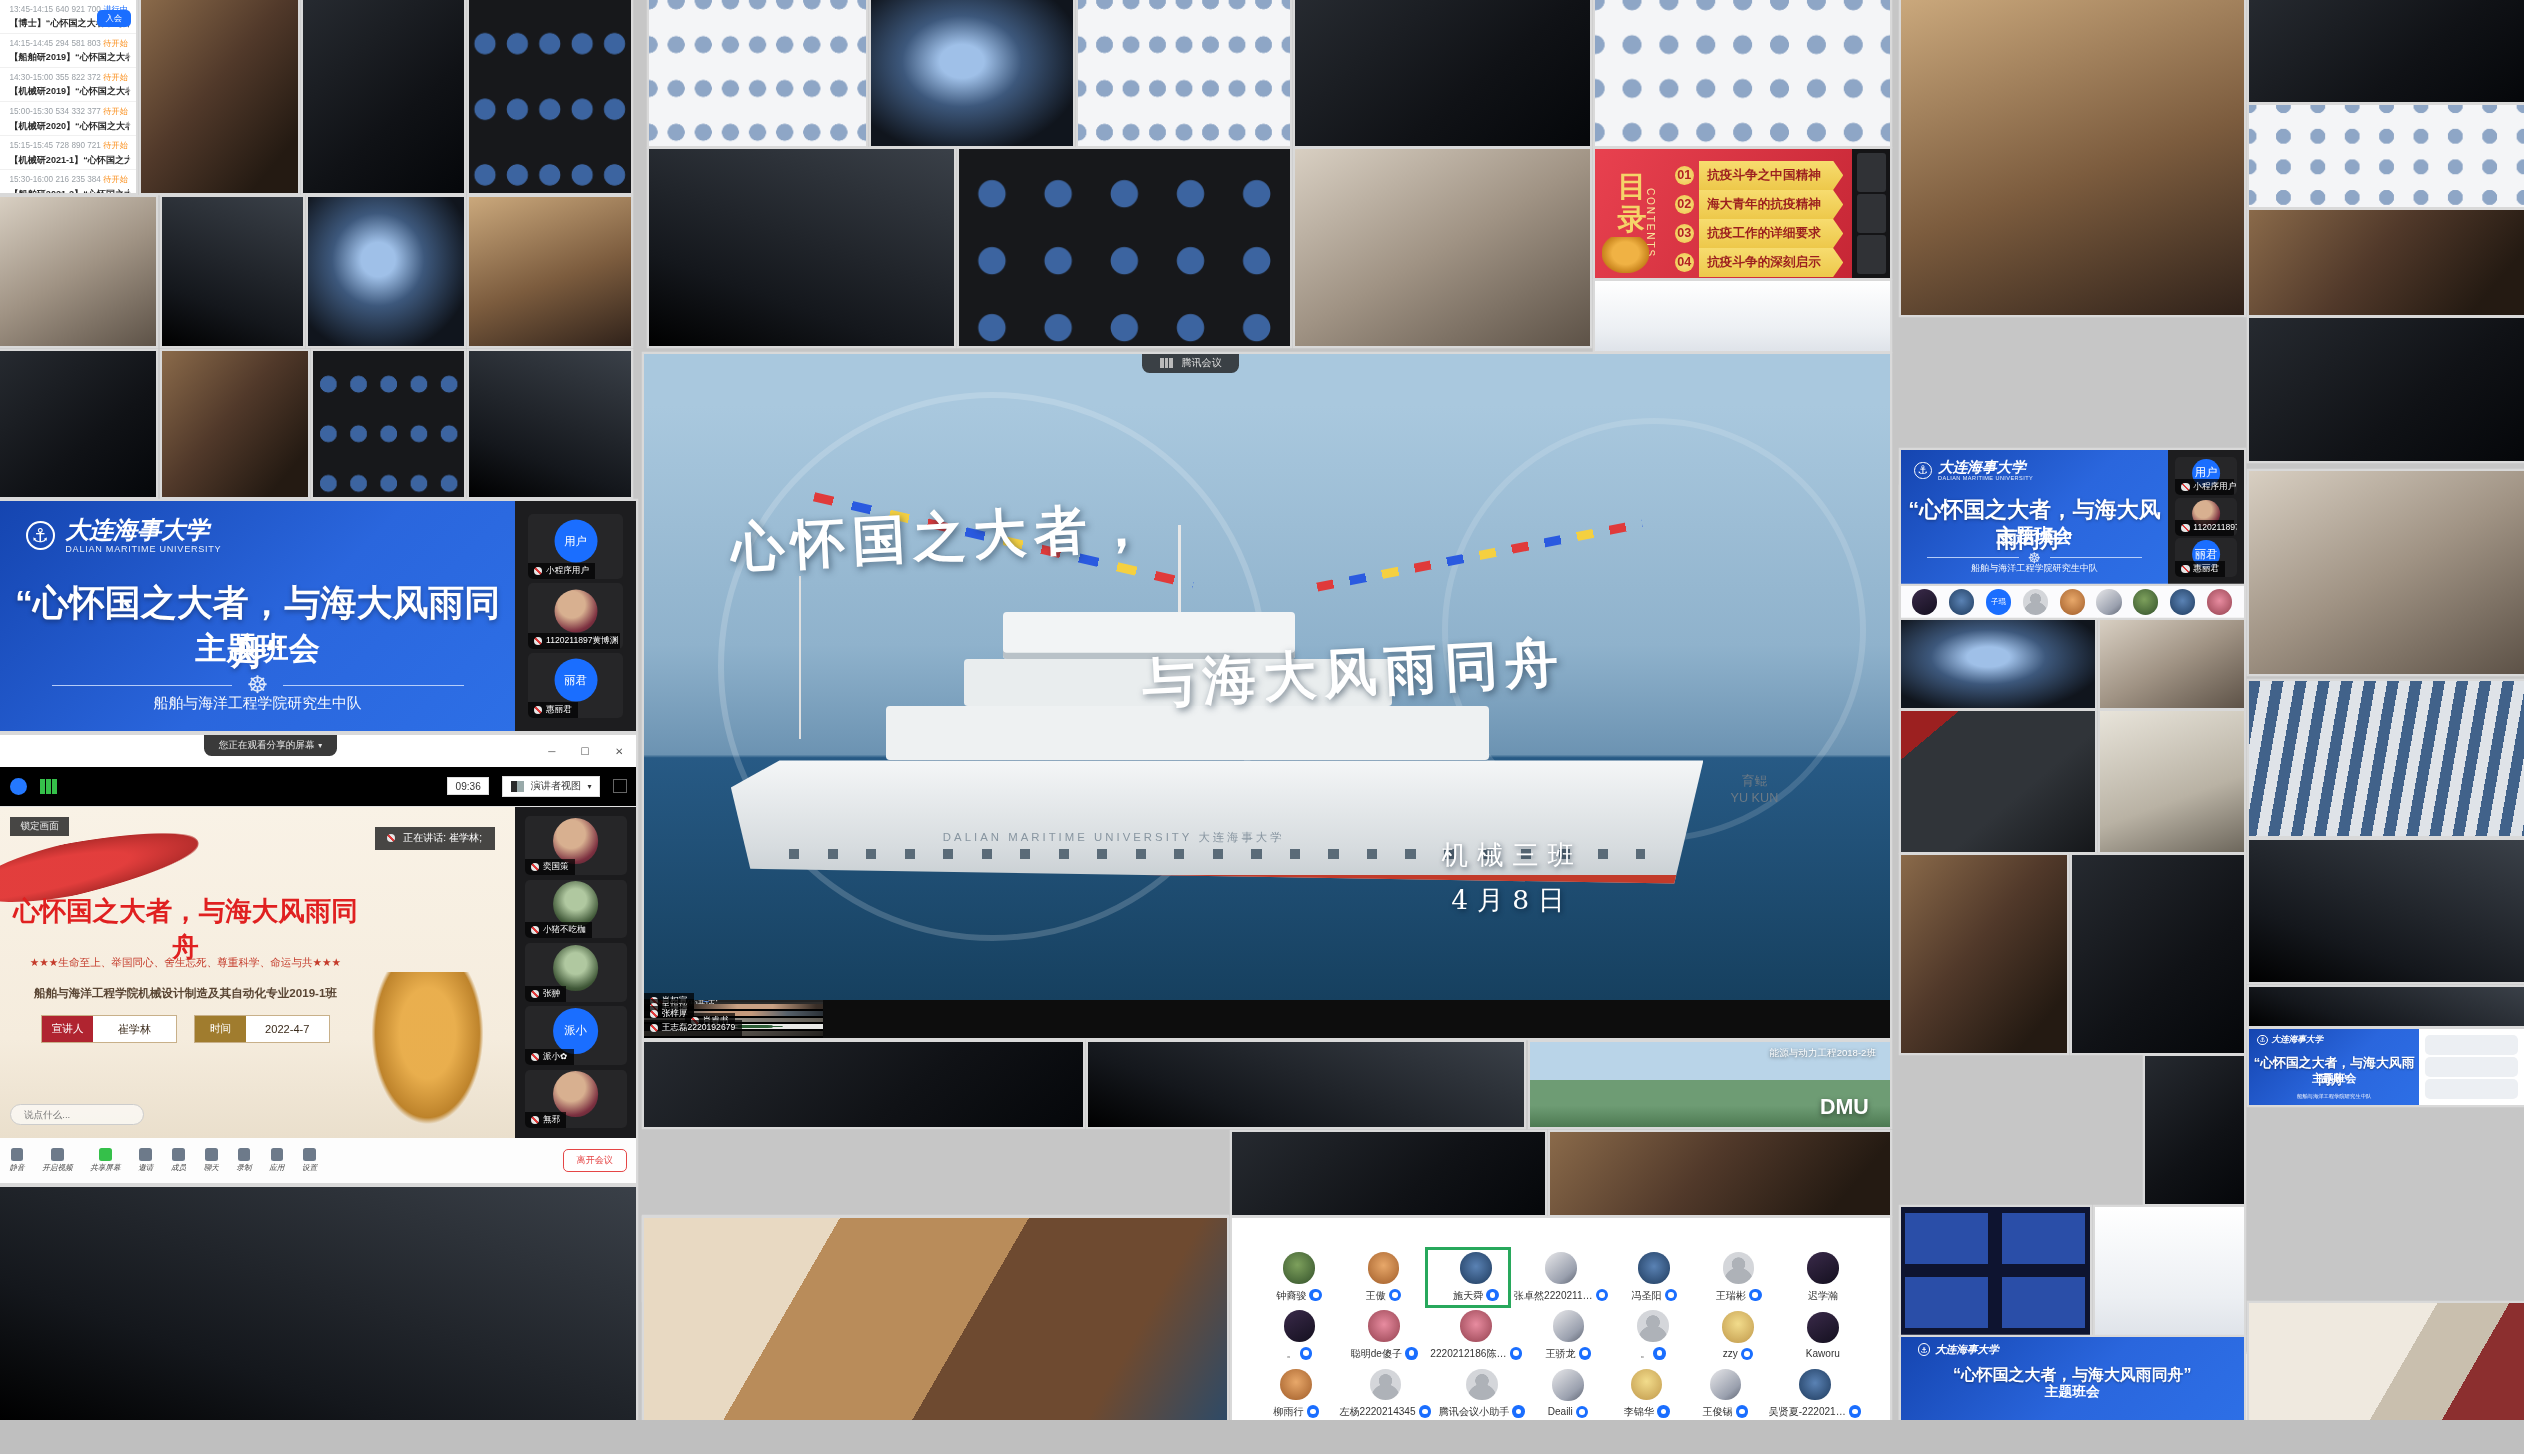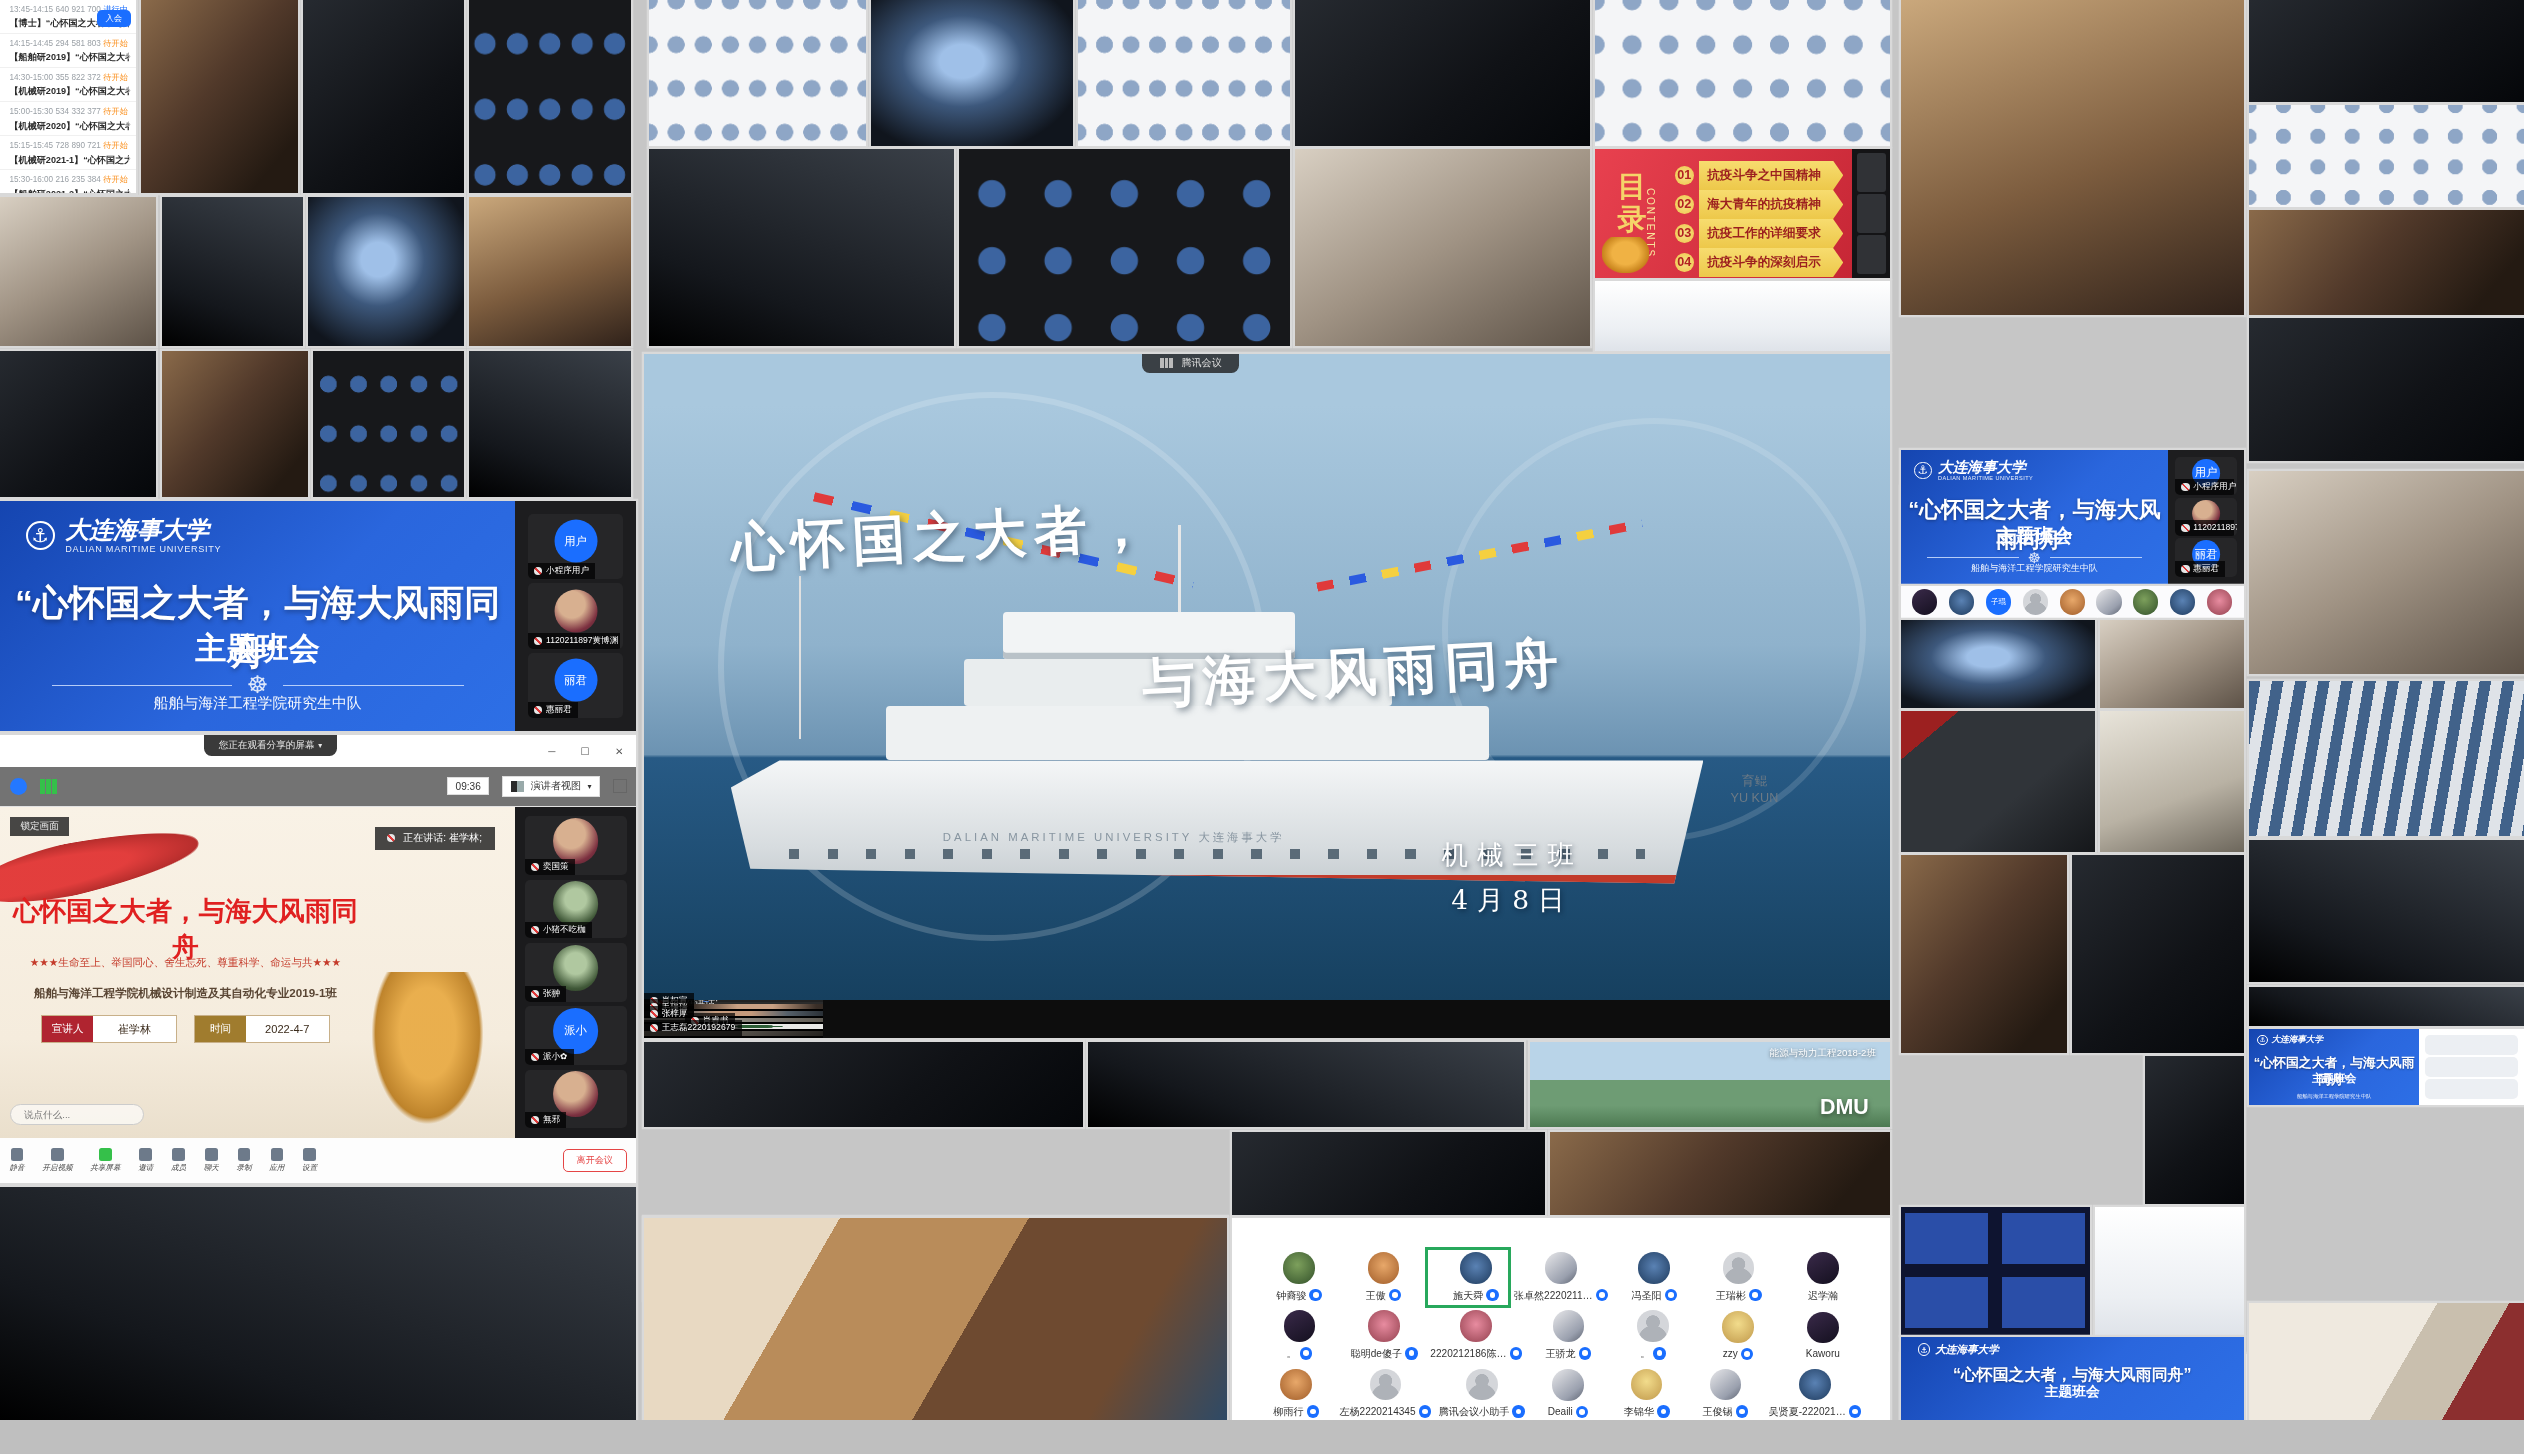--- a/index.html
+++ b/index.html
@@ -51,21 +51,21 @@
 .sav{position:absolute;left:50%;top:42%;transform:translate(-50%,-50%);width:45%;aspect-ratio:1;border-radius:50%;}
 .sav.blue{background:#1a6eff;display:flex;align-items:center;justify-content:center;color:#fff;font-size:.45vw;}
 .sav.p1{background:radial-gradient(circle at 40% 35%,#d8b090 0 35%,#7c3040 70%,#402028);}
 .sav.p2{background:radial-gradient(circle at 50% 40%,#b0c8a0 0 30%,#405838 70%,#202c1c);}
 .nm{position:absolute;left:0;bottom:0;max-width:96%;background:rgba(0,0,0,.72);color:#fff;font-size:.34vw;padding:.08vw .25vw;display:flex;align-items:center;gap:.15vw;white-space:nowrap;}
 .mic{display:inline-block;width:.32vw;height:.32vw;border-radius:50%;background:#e6e6e6;background-image:linear-gradient(45deg,transparent 42%,#e03a3a 42% 58%,transparent 58%);flex:none;}
 
 .redwin{background:#f2f2f2;display:flex;flex-direction:column;font-size:.4vw;}
 .rw-banner{position:absolute;left:32%;top:0;background:#3a3a3a;color:#e8e8e8;border-radius:0 0 .3vw .3vw;padding:.15vw .6vw;font-size:.38vw;z-index:5;display:flex;gap:.4em;align-items:center;}
 .rw-titlebar{height:7%;background:#fff;display:flex;justify-content:flex-end;align-items:center;gap:1vw;padding-right:2%;color:#555;}
-.rw-toolbar{height:9%;background:#737373;border-bottom:.05vw solid #e2e2e2;display:flex;align-items:center;gap:.5vw;padding:0 1.5%;}
+.rw-toolbar{height:9%;background:#000000;border-bottom:.05vw solid #e2e2e2;display:flex;align-items:center;gap:.5vw;padding:0 1.5%;}
 .shield{width:.7vw;height:.7vw;border-radius:50%;background:#2478ff;position:relative;}
 .bars{width:.7vw;height:.6vw;background:linear-gradient(90deg,#35c04a 0 28%,transparent 28% 36%,#35c04a 36% 64%,transparent 64% 72%,#35c04a 72% 100%);}
 .rw-sp{flex:1;}
 .rw-time{background:#fff;border:.05vw solid #ddd;padding:.1vw .3vw;color:#333;}
 .rw-view{display:flex;align-items:center;gap:.25vw;background:#fff;border:.05vw solid #ddd;padding:.1vw .3vw;color:#333;}
 .vic{width:.55vw;height:.45vw;background:linear-gradient(90deg,#2a2a2a 0 45%,#9aa 45% 100%);}
 .fsq{width:.55vw;height:.55vw;border:.07vw solid #666;}
 .rw-body{flex:1;display:flex;background:#111;}
 .rw-slide{flex:1;position:relative;background:linear-gradient(#f9f2e6,#f5ecdd 70%,#eadfcc);overflow:hidden;}
 .lock{position:absolute;left:2%;top:3%;background:rgba(40,40,40,.85);color:#eee;padding:.12vw .4vw;font-size:.38vw;}

